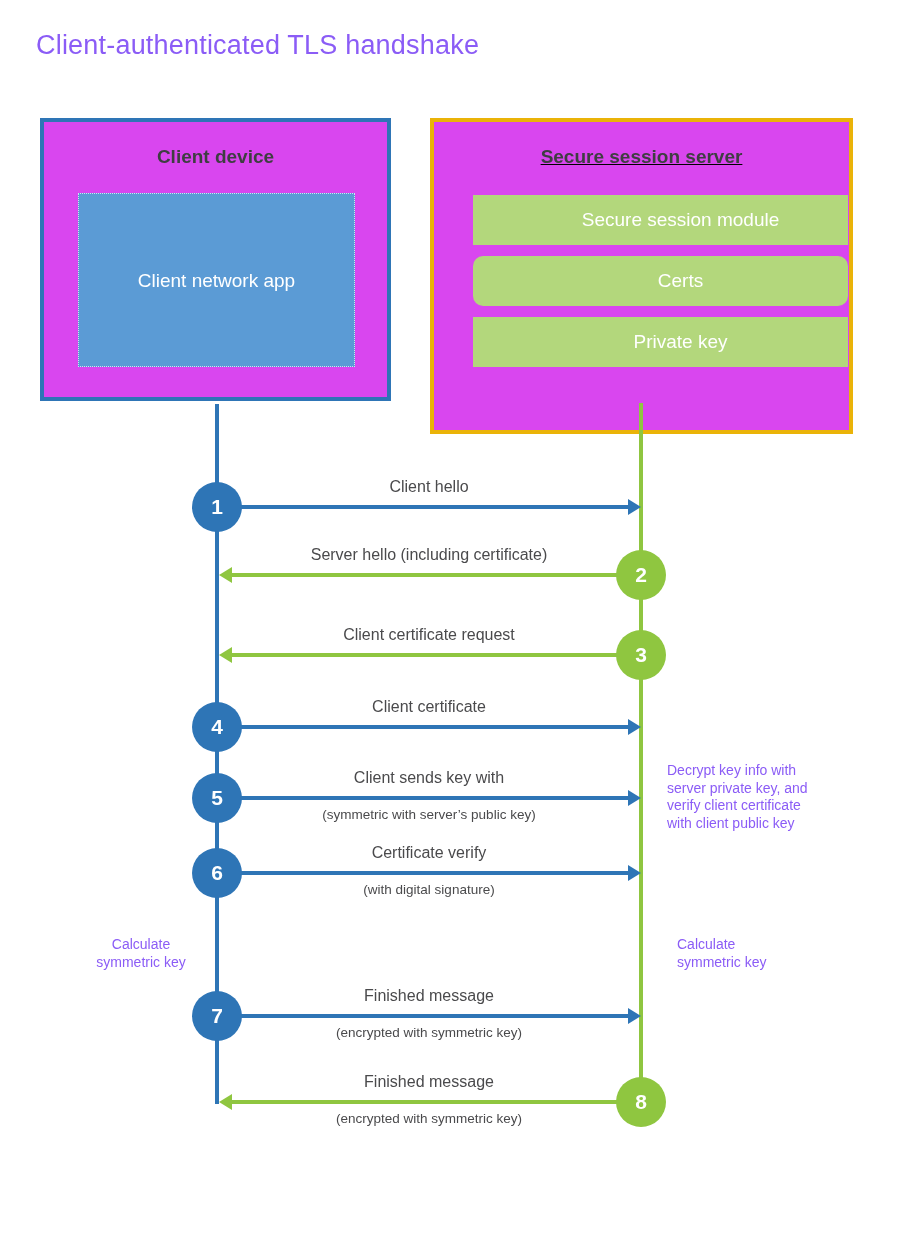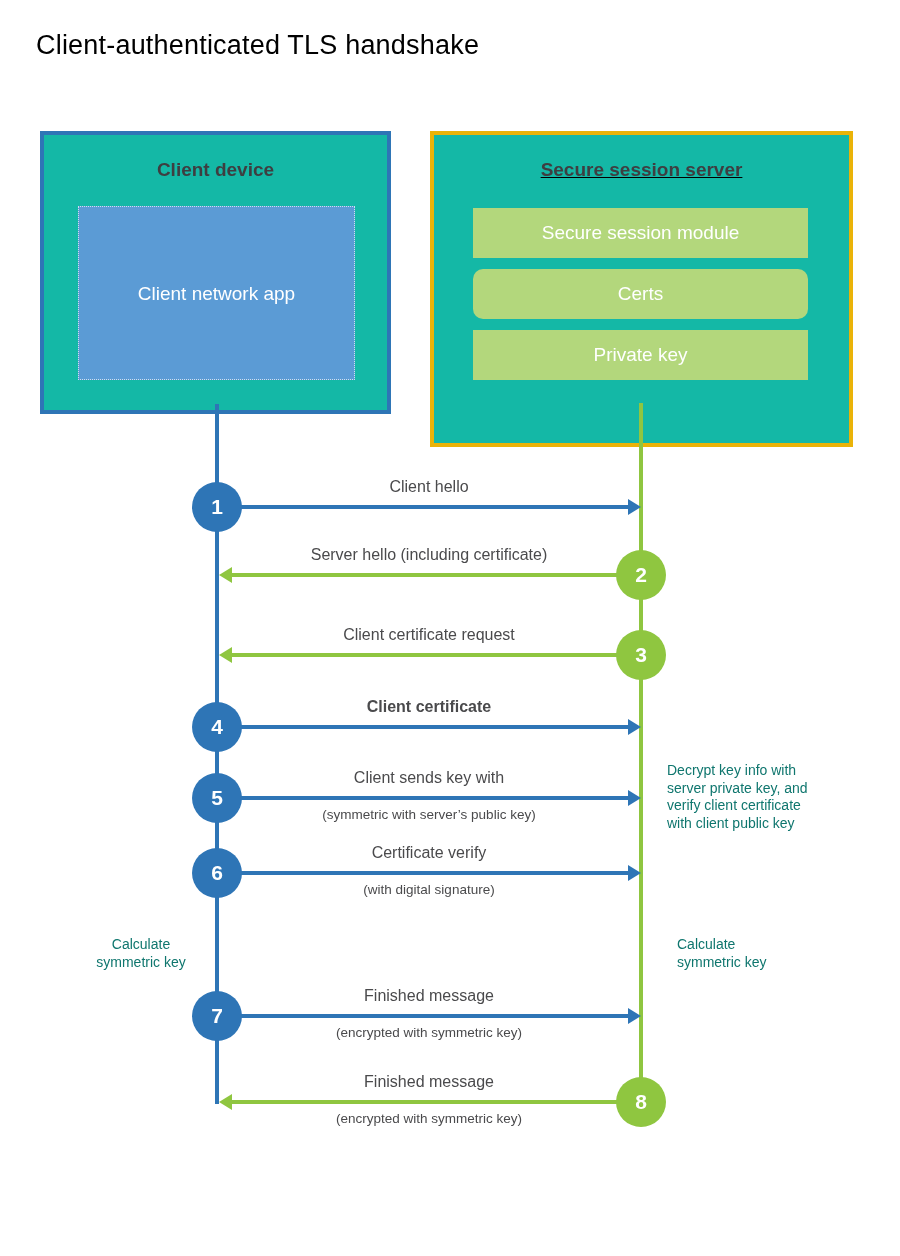--- a/index.html
+++ b/index.html
@@ -2,39 +2,39 @@
 <html><head>
 <meta charset="utf-8">
 <style>
   html,body{margin:0;padding:0;background:#ffffff;}
   .canvas{
     position:relative;width:900px;height:1256px;background:#ffffff;
     font-family:"Liberation Sans", sans-serif;overflow:hidden;
   }
   .page-title{
     position:absolute;left:36px;top:30px;font-size:27px;font-weight:300;
-    color:#000000;letter-spacing:.2px;
+    color:#8b5cf6;letter-spacing:.2px;
   }
   
-  .actor-box{position:absolute;top:131px;background:#14b8a6;box-sizing:border-box;}
+  .actor-box{position:absolute;top:118px;background:#d946ef;box-sizing:border-box;}
   .client-box{left:40px;width:351px;height:283px;border:4px solid #2E75B6;}
   .server-box{left:430px;width:423px;height:316px;border:4px solid #eab308;text-decoration:underline;}
   .actor-title{
     margin-top:24px;text-align:center;font-size:19px;font-weight:bold;color:#3e3e41;
   }
   .app-box{
     position:absolute;left:34px;top:71px;width:277px;height:174px;
     background:#5B9BD5;border:1px dotted #cfe0f1;box-sizing:border-box;
     display:flex;align-items:center;justify-content:center;text-align:center;
     color:#ffffff;font-size:19px;line-height:27px;padding:0 55px;
   }
   .module-bar{
     position:absolute;left:39px;width:335px;height:50px;background:#B3D77C;
     display:flex;align-items:center;justify-content:center;
-    color:#ffffff;font-size:19px;
+    color:#ffffff;font-size:19px;padding-left:40px;
   }
   .bar-0{top:73px;} .bar-1{top:134px;border-radius:10px;} .bar-2{top:195px;}
   
   .lifeline{position:absolute;width:4px;}
   .lifeline-client{left:215px;top:404px;height:700px;background:#2E75B6;}
   .lifeline-server{left:639px;top:403px;height:703px;background:#8FC640;}
   
   .step-circle{
     position:absolute;width:50px;height:50px;border-radius:50%;
     display:flex;align-items:center;justify-content:center;
@@ -45,21 +45,21 @@
   .msg-label{
     position:absolute;left:217px;width:424px;text-align:center;
     font-size:16px;color:#4a4a4c;line-height:22px;z-index:1;
   }
   .msg-sublabel{
     position:absolute;left:217px;width:424px;text-align:center;
     font-size:13.5px;color:#4a4a4c;z-index:1;
   }
   
   .note{
-    position:absolute;font-size:14px;line-height:17.5px;color:#0f766e;
+    position:absolute;font-size:14px;line-height:17.5px;color:#8b5cf6;
     white-space:pre-line;
   }
   .note-decrypt{left:667px;top:762px;width:180px;text-align:left;}
   .note-calc-left{left:66px;top:936px;width:150px;text-align:center;}
   .note-calc-right{left:677px;top:936px;width:160px;text-align:left;}
 </style>
 </head>
 <body>
 
 <div class="canvas">
@@ -98,21 +98,21 @@
       <div class="msg-head" style="left: 219px; top: 567px; border-top: 8px solid transparent; border-bottom: 8px solid transparent; border-right: 13px solid rgb(143, 198, 64);"></div>
       <div class="step-circle" style="left: 616px; top: 550px; background: rgb(143, 198, 64);">2</div>
       <div class="msg-label" style="top: 544px;">Server hello (including certificate)</div>
       <div class="msg-line" style="left: 232px; top: 653px; width: 409px; background: rgb(143, 198, 64);"></div>
       <div class="msg-head" style="left: 219px; top: 647px; border-top: 8px solid transparent; border-bottom: 8px solid transparent; border-right: 13px solid rgb(143, 198, 64);"></div>
       <div class="step-circle" style="left: 616px; top: 630px; background: rgb(143, 198, 64);">3</div>
       <div class="msg-label" style="top: 624px;">Client certificate request</div>
       <div class="msg-line" style="left: 219px; top: 725px; width: 409px; background: rgb(46, 117, 182);"></div>
       <div class="msg-head" style="left: 628px; top: 719px; border-top: 8px solid transparent; border-bottom: 8px solid transparent; border-left: 13px solid rgb(46, 117, 182);"></div>
       <div class="step-circle" style="left: 192px; top: 702px; background: rgb(46, 117, 182);">4</div>
-      <div class="msg-label" style="top: 696px; font-weight: bold;">Client certificate</div>
+      <div class="msg-label" style="top: 696px;">Client certificate</div>
       <div class="msg-line" style="left: 219px; top: 796px; width: 409px; background: rgb(46, 117, 182);"></div>
       <div class="msg-head" style="left: 628px; top: 790px; border-top: 8px solid transparent; border-bottom: 8px solid transparent; border-left: 13px solid rgb(46, 117, 182);"></div>
       <div class="step-circle" style="left: 192px; top: 773px; background: rgb(46, 117, 182);">5</div>
       <div class="msg-label" style="top: 767px;">Client sends key with</div>
       <div class="msg-sublabel" style="top: 807px;">(symmetric with server’s public key)</div>
       <div class="msg-line" style="left: 219px; top: 871px; width: 409px; background: rgb(46, 117, 182);"></div>
       <div class="msg-head" style="left: 628px; top: 865px; border-top: 8px solid transparent; border-bottom: 8px solid transparent; border-left: 13px solid rgb(46, 117, 182);"></div>
       <div class="step-circle" style="left: 192px; top: 848px; background: rgb(46, 117, 182);">6</div>
       <div class="msg-label" style="top: 842px;">Certificate verify</div>
       <div class="msg-sublabel" style="top: 882px;">(with digital signature)</div>

